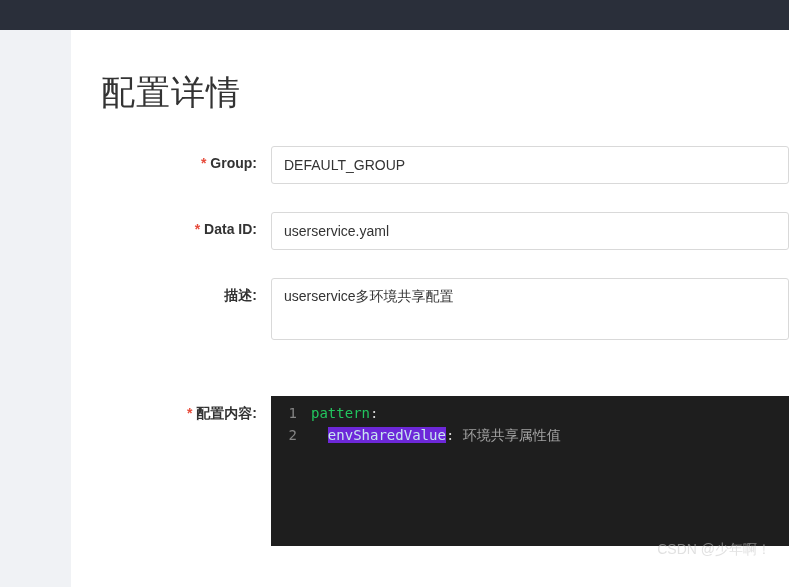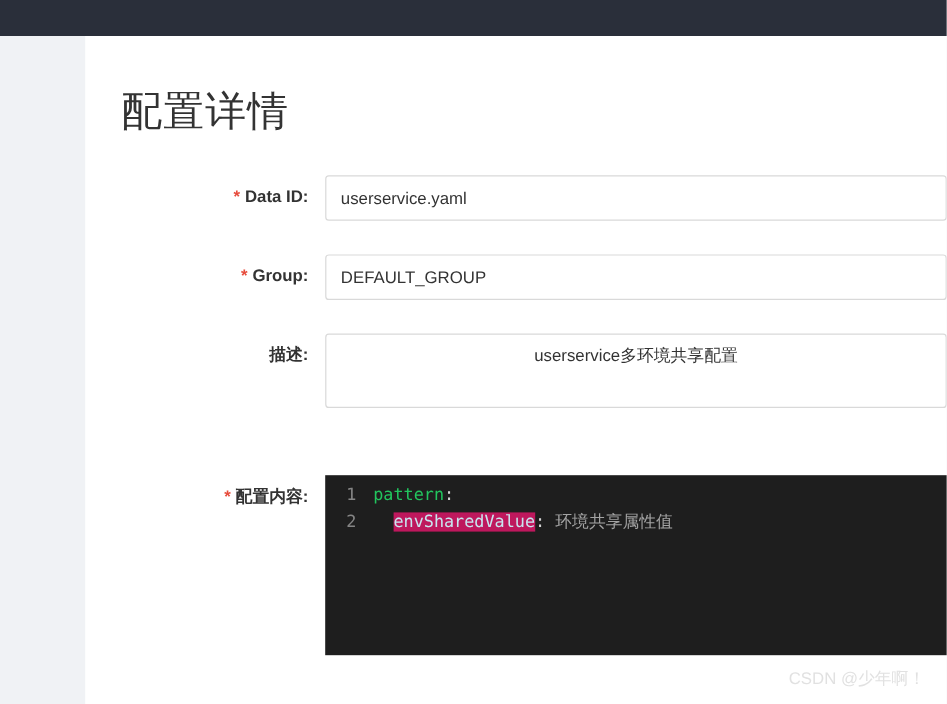--- a/index.html
+++ b/index.html
@@ -55,21 +55,20 @@
       padding: 9px 12px;
       font-size: 14px;
       color: #333;
       background: #fff;
       min-height: 38px;
       font-family: inherit;
     }
     .form-textarea {
       min-height: 62px;
       resize: none;
-      text-align: center;
     }
     .advanced-link {
       color: #1890ff;
       font-size: 13px;
       cursor: pointer;
       margin: -8px 0 12px 46px;
       display: block;
     }
     .code-editor {
       flex: 1;
@@ -90,48 +89,48 @@
       color: #858585;
       user-select: none;
       flex-shrink: 0;
     }
     .line-content {
       flex: 1;
       white-space: pre;
     }
     .tok-key { color: #22c55e; }
     .tok-colon { color: #d4d4d4; }
-    .tok-sel { background: #be185d; color: #c8e6f0; }
+    .tok-sel { background: #6d28d9; color: #c8e6f0; }
     .tok-str { color: #a3a3a3; }
     .watermark {
       position: absolute;
-      bottom: 12px;
+      bottom: 28px;
       right: 18px;
       color: rgba(200,200,200,0.55);
       font-size: 14px;
       font-family: sans-serif;
       pointer-events: none;
     }
   </style>
 </head>
 <body>
 
 <div class="top-bar"></div>
 
 <div class="content-panel">
   <h1 class="page-title">配置详情</h1>
 
   <div class="form-row">
-    <label class="form-label"><span class="required">*</span><span>Data ID:</span></label>
-    <input class="form-input" readonly="" value="userservice.yaml" style="">
+    <label class="form-label"><span class="required">*</span><span>Group:</span></label>
+    <input class="form-input" readonly="" value="DEFAULT_GROUP" style="">
   </div>
 
   <div class="form-row">
-    <label class="form-label"><span class="required">*</span><span>Group:</span></label>
-    <input class="form-input" readonly="" value="DEFAULT_GROUP" style="">
+    <label class="form-label"><span class="required">*</span><span>Data ID:</span></label>
+    <input class="form-input" readonly="" value="userservice.yaml" style="">
   </div>
 
 
   <div class="form-row">
     <label class="form-label"><span>描述:</span></label>
     <textarea class="form-input form-textarea" readonly="" style="">userservice多环境共享配置</textarea>
   </div>
 
   <div class="form-row">
   </div>

